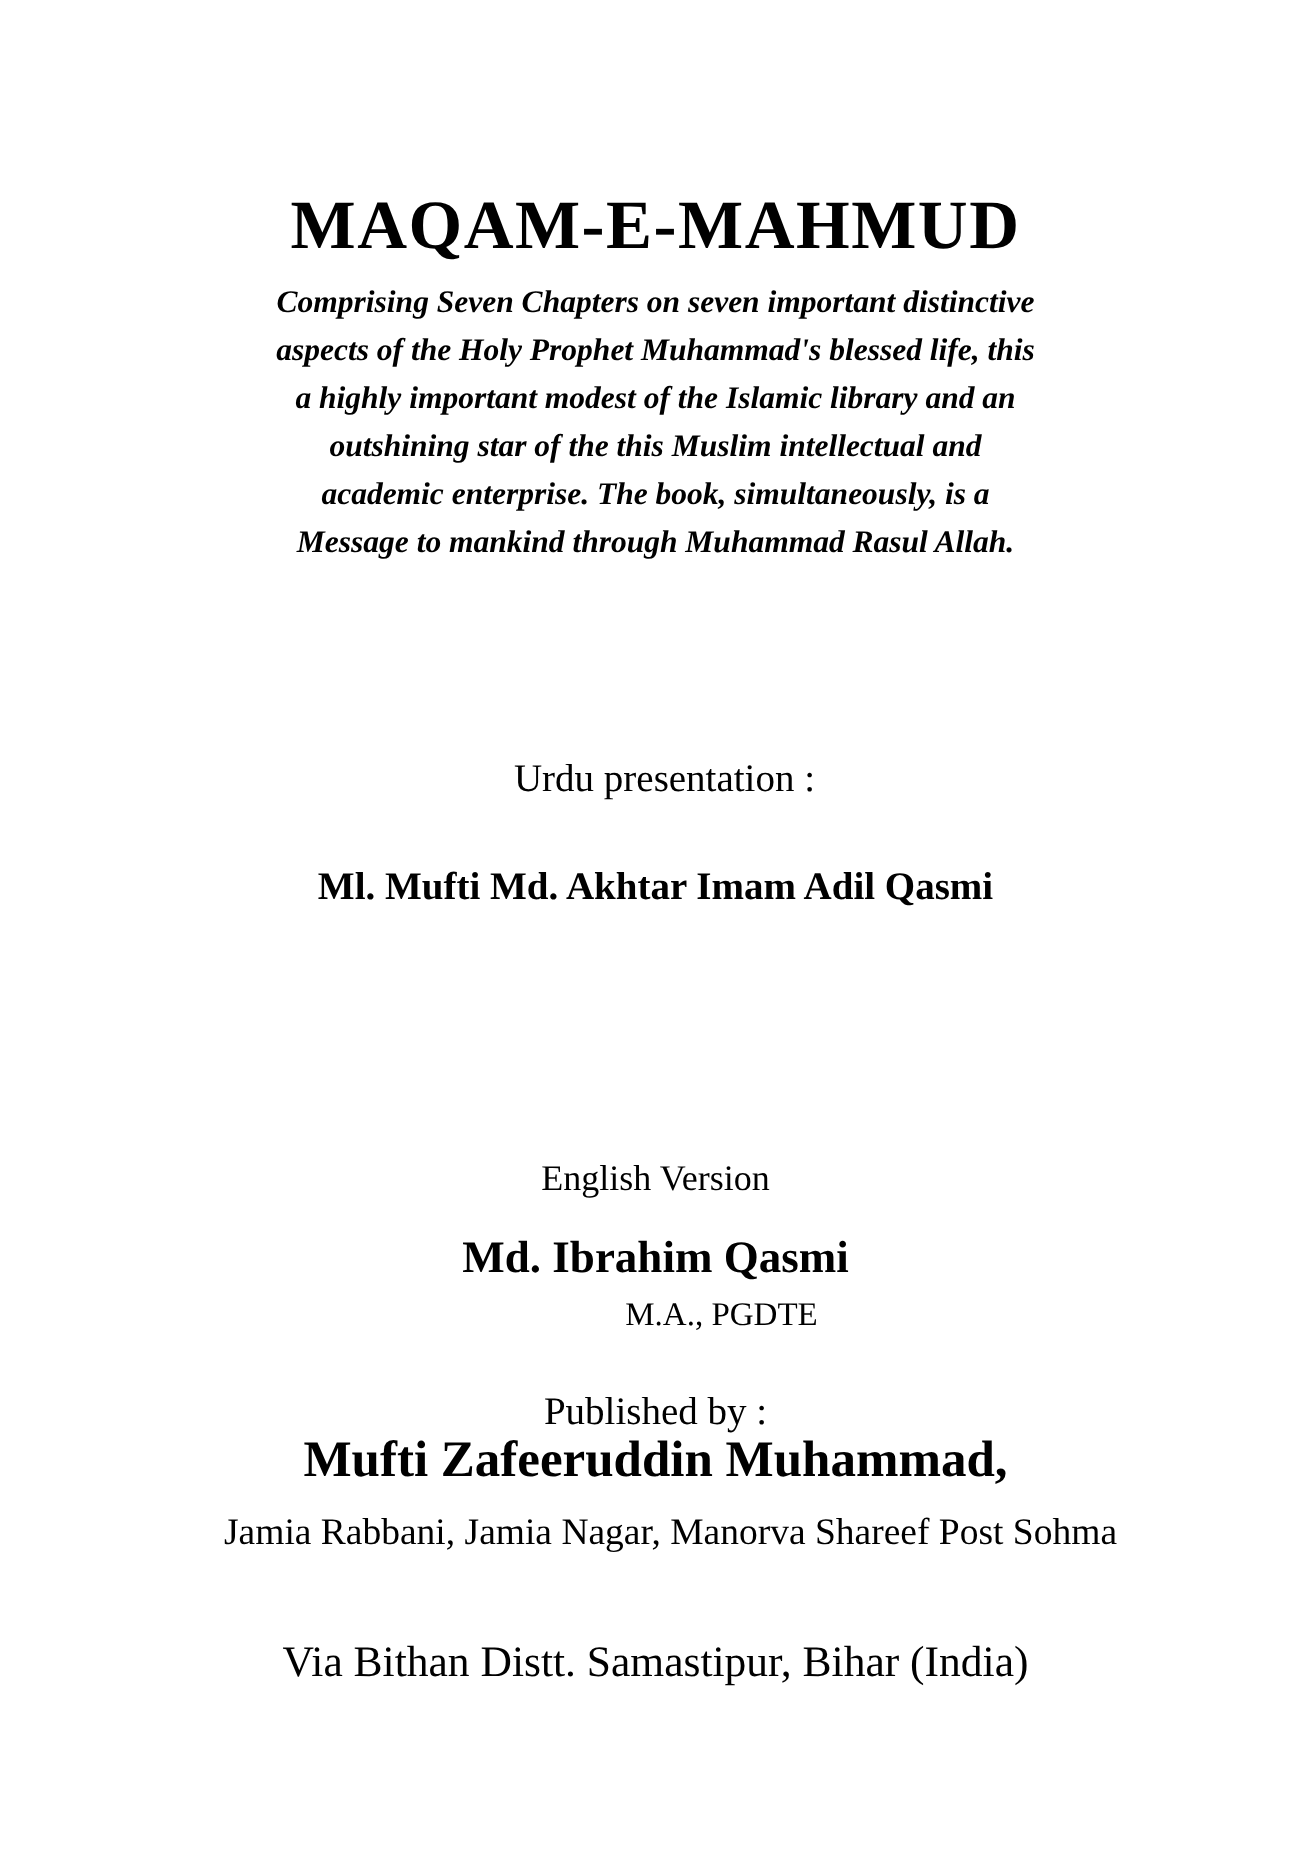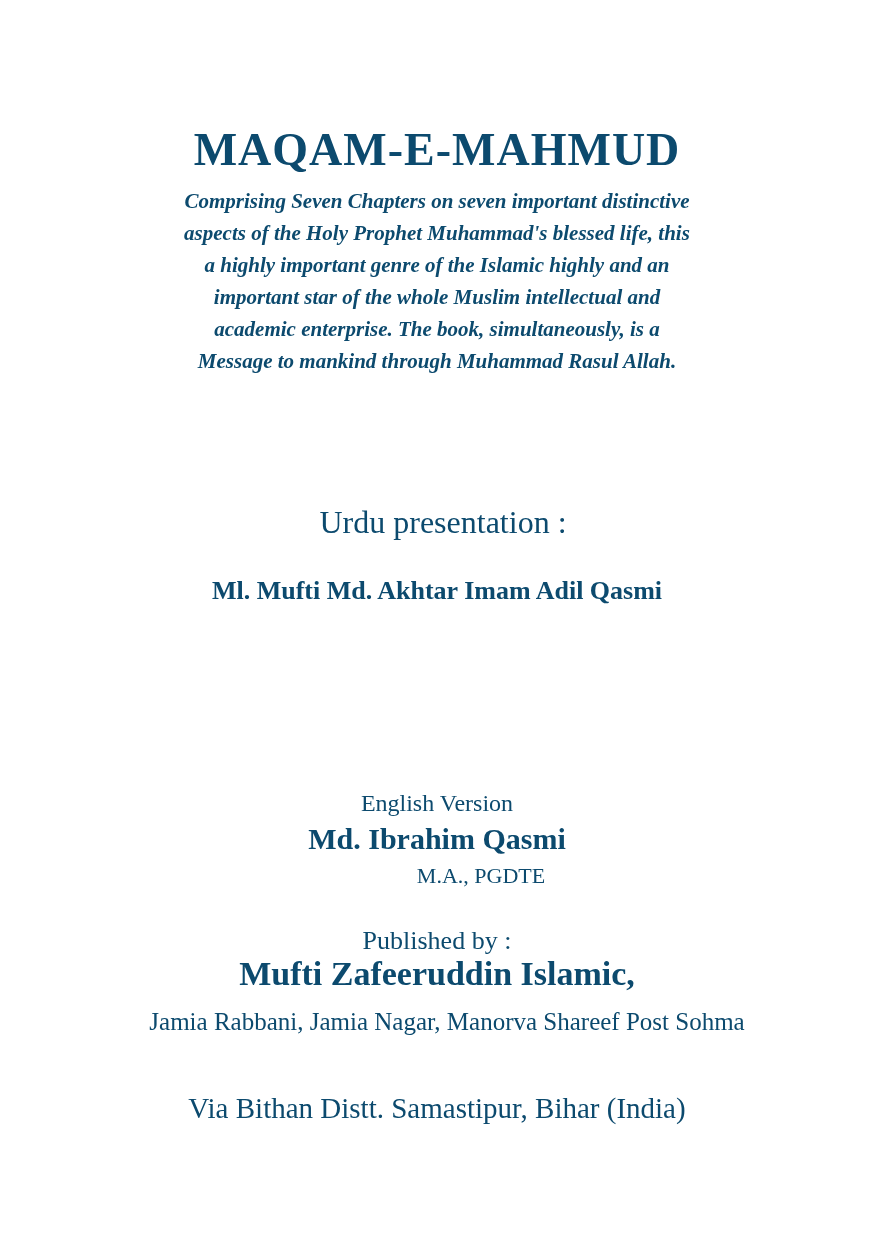--- a/index.html
+++ b/index.html
@@ -6,21 +6,21 @@
     margin: 0;
     padding: 0;
     background: #ffffff;
   }
   .page {
     position: relative;
     width: 874px;
     height: 1241px;
     margin: 0 auto;
     background: #ffffff;
-    color: #0c4a6e;
+    color: #000000;
     font-family: "Liberation Serif", serif;
     overflow: hidden;
   }
   .centered {
     position: absolute;
     left: 0;
     right: 0;
     text-align: center;
     white-space: nowrap;
   }
@@ -36,30 +36,30 @@
     left: 60px;
     right: 60px;
     text-align: center;
     font-style: italic;
     font-weight: bold;
     font-size: 21px;
     line-height: 32px;
   }
   .urdu-label {
     top: 504px;
-    font-size: 32px;
+    font-size: 26px;
     padding-left: 12px;
   }
   .urdu-author {
     top: 576px;
     font-size: 26px;
     font-weight: bold;
   }
   .english-label {
-    top: 790px;
+    top: 773px;
     font-size: 24px;
   }
   .english-author {
     top: 822px;
     font-size: 30px;
     font-weight: bold;
   }
   .english-credentials {
     top: 863px;
     font-size: 22px;
@@ -87,37 +87,37 @@
 </head>
 <body>
 
 <div class="page">
 
   <h1 class="centered book-title">MAQAM-E-MAHMUD</h1>
 
   <div class="intro-paragraph">
     <div>Comprising Seven Chapters on seven important distinctive</div>
     <div>aspects of the Holy Prophet Muhammad's blessed life, this</div>
-    <div>a highly important genre of the Islamic highly and an</div>
-    <div>important star of the whole Muslim intellectual and</div>
+    <div>a highly important modest of the Islamic library and an</div>
+    <div>outshining star of the this Muslim intellectual and</div>
     <div>academic enterprise. The book, simultaneously, is a</div>
     <div>Message to mankind through Muhammad Rasul Allah.</div>
   </div>
 
   <div class="centered urdu-label">Urdu presentation :</div>
 
   <div class="centered urdu-author">Ml. Mufti Md. Akhtar Imam Adil Qasmi</div>
 
   <div class="centered english-label">English Version</div>
 
   <div class="centered english-author">Md. Ibrahim Qasmi</div>
 
   <div class="centered english-credentials">M.A., PGDTE</div>
 
   <div class="centered published-label">Published by :</div>
 
-  <div class="centered publisher-name">Mufti Zafeeruddin Islamic,</div>
+  <div class="centered publisher-name">Mufti Zafeeruddin Muhammad,</div>
 
   <div class="centered publisher-address-1">Jamia Rabbani, Jamia Nagar, Manorva Shareef Post Sohma</div>
 
   <div class="centered publisher-address-2">Via Bithan Distt. Samastipur, Bihar (India)</div>
 
 </div>
 
 </body></html>

